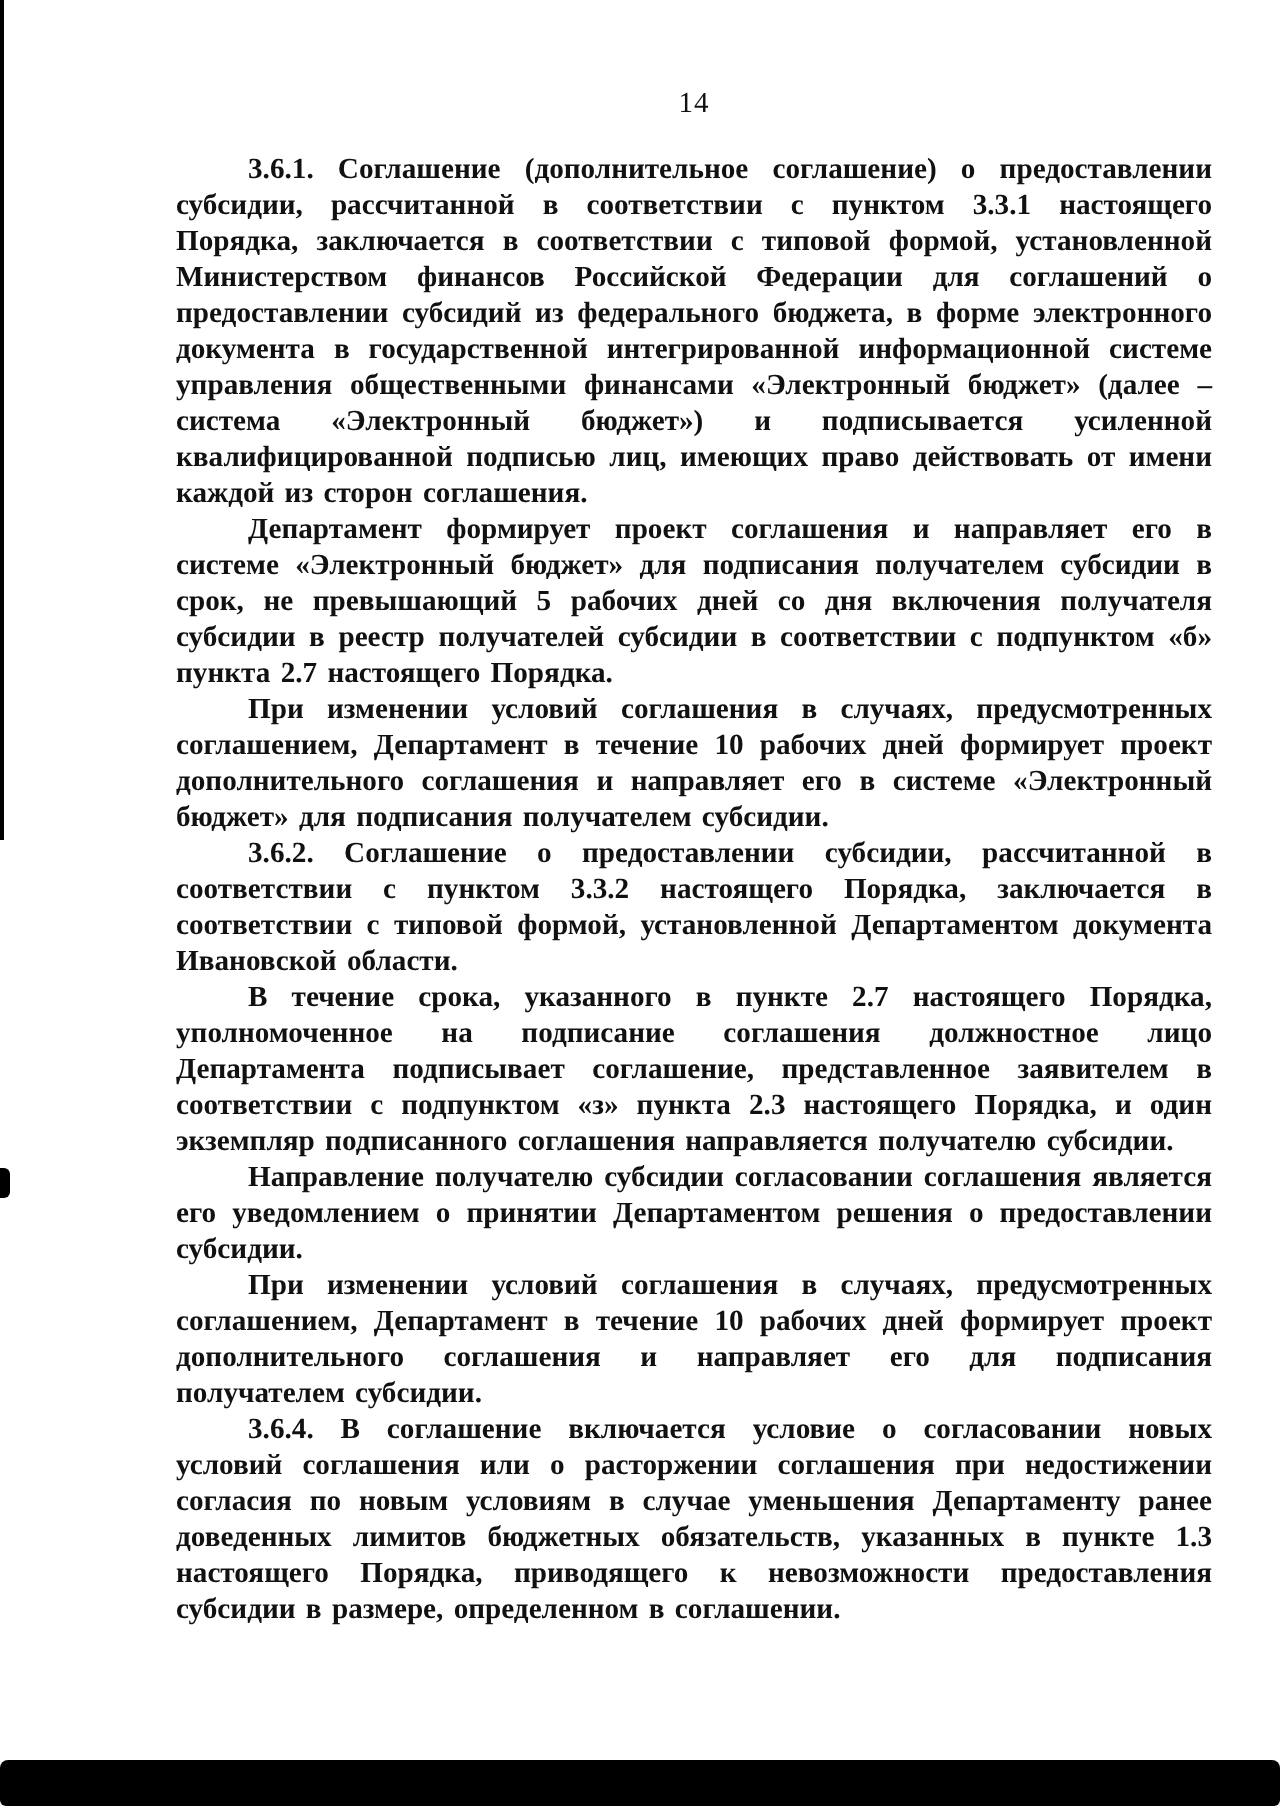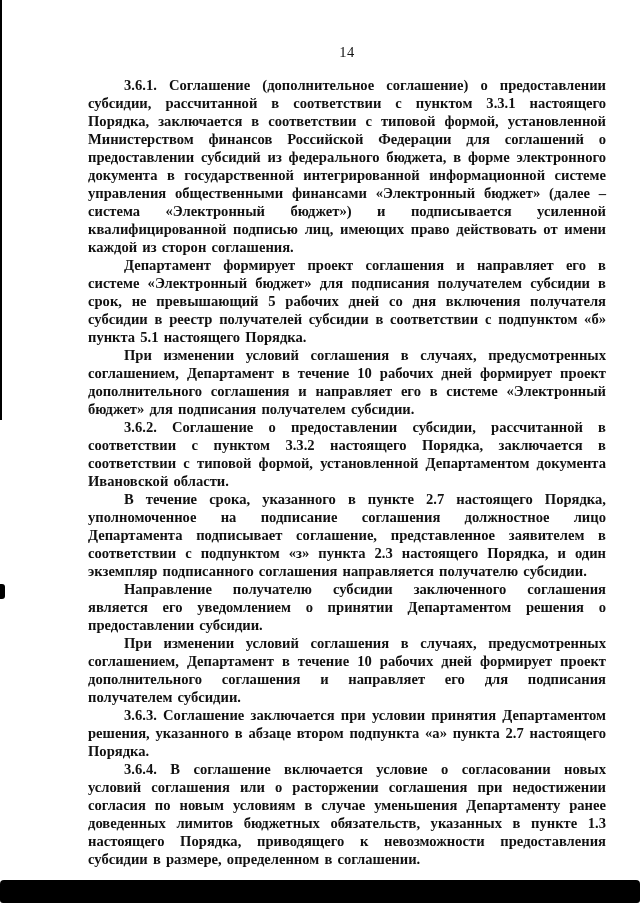--- a/index.html
+++ b/index.html
@@ -73,25 +73,24 @@
 
 <div class="page">
 
   <div class="scan-line-left"></div>
   <div class="scan-mark-left"></div>
 
   <div class="page-number">14</div>
 
   <div class="content">
     <p>3.6.1. Соглашение (дополнительное соглашение) о предоставлении субсидии, рассчитанной в соответствии с пунктом 3.3.1 настоящего Порядка, заключается в соответствии с типовой формой, установленной Министерством финансов Российской Федерации для соглашений о предоставлении субсидий из федерального бюджета, в форме электронного документа в государственной интегрированной информационной системе управления общественными финансами «Электронный бюджет» (далее – система «Электронный бюджет») и подписывается усиленной квалифицированной подписью лиц, имеющих право действовать от имени каждой из сторон соглашения.</p>
-    <p>Департамент формирует проект соглашения и направляет его в системе «Электронный бюджет» для подписания получателем субсидии в срок, не превышающий 5 рабочих дней со дня включения получателя субсидии в реестр получателей субсидии в соответствии с подпунктом «б» пункта 5.1 настоящего Порядка.</p>
+    <p>Департамент формирует проект соглашения и направляет его в системе «Электронный бюджет» для подписания получателем субсидии в срок, не превышающий 5 рабочих дней со дня включения получателя субсидии в реестр получателей субсидии в соответствии с подпунктом «б» пункта 2.7 настоящего Порядка.</p>
     <p>При изменении условий соглашения в случаях, предусмотренных соглашением, Департамент в течение 10 рабочих дней формирует проект дополнительного соглашения и направляет его в системе «Электронный бюджет» для подписания получателем субсидии.</p>
     <p>3.6.2. Соглашение о предоставлении субсидии, рассчитанной в соответствии с пунктом 3.3.2 настоящего Порядка, заключается в соответствии с типовой формой, установленной Департаментом документа Ивановской области.</p>
     <p>В течение срока, указанного в пункте 2.7 настоящего Порядка, уполномоченное на подписание соглашения должностное лицо Департамента подписывает соглашение, представленное заявителем в соответствии с подпунктом «з» пункта 2.3 настоящего Порядка, и один экземпляр подписанного соглашения направляется получателю субсидии.</p>
-    <p>Направление получателю субсидии заключенного соглашения является его уведомлением о принятии Департаментом решения о предоставлении субсидии.</p>
+    <p>Направление получателю субсидии согласовании соглашения является его уведомлением о принятии Департаментом решения о предоставлении субсидии.</p>
     <p>При изменении условий соглашения в случаях, предусмотренных соглашением, Департамент в течение 10 рабочих дней формирует проект дополнительного соглашения и направляет его для подписания получателем субсидии.</p>
-    <p>3.6.3. Соглашение заключается при условии принятия Департаментом решения, указанного в абзаце втором подпункта «а» пункта 2.7 настоящего Порядка.</p>
     <p>3.6.4. В соглашение включается условие о согласовании новых условий соглашения или о расторжении соглашения при недостижении согласия по новым условиям в случае уменьшения Департаменту ранее доведенных лимитов бюджетных обязательств, указанных в пункте 1.3 настоящего Порядка, приводящего к невозможности предоставления субсидии в размере, определенном в соглашении.</p>
   </div>
 
   <div class="scan-bar-bottom"></div>
 
 </div>
 
 </body></html>

